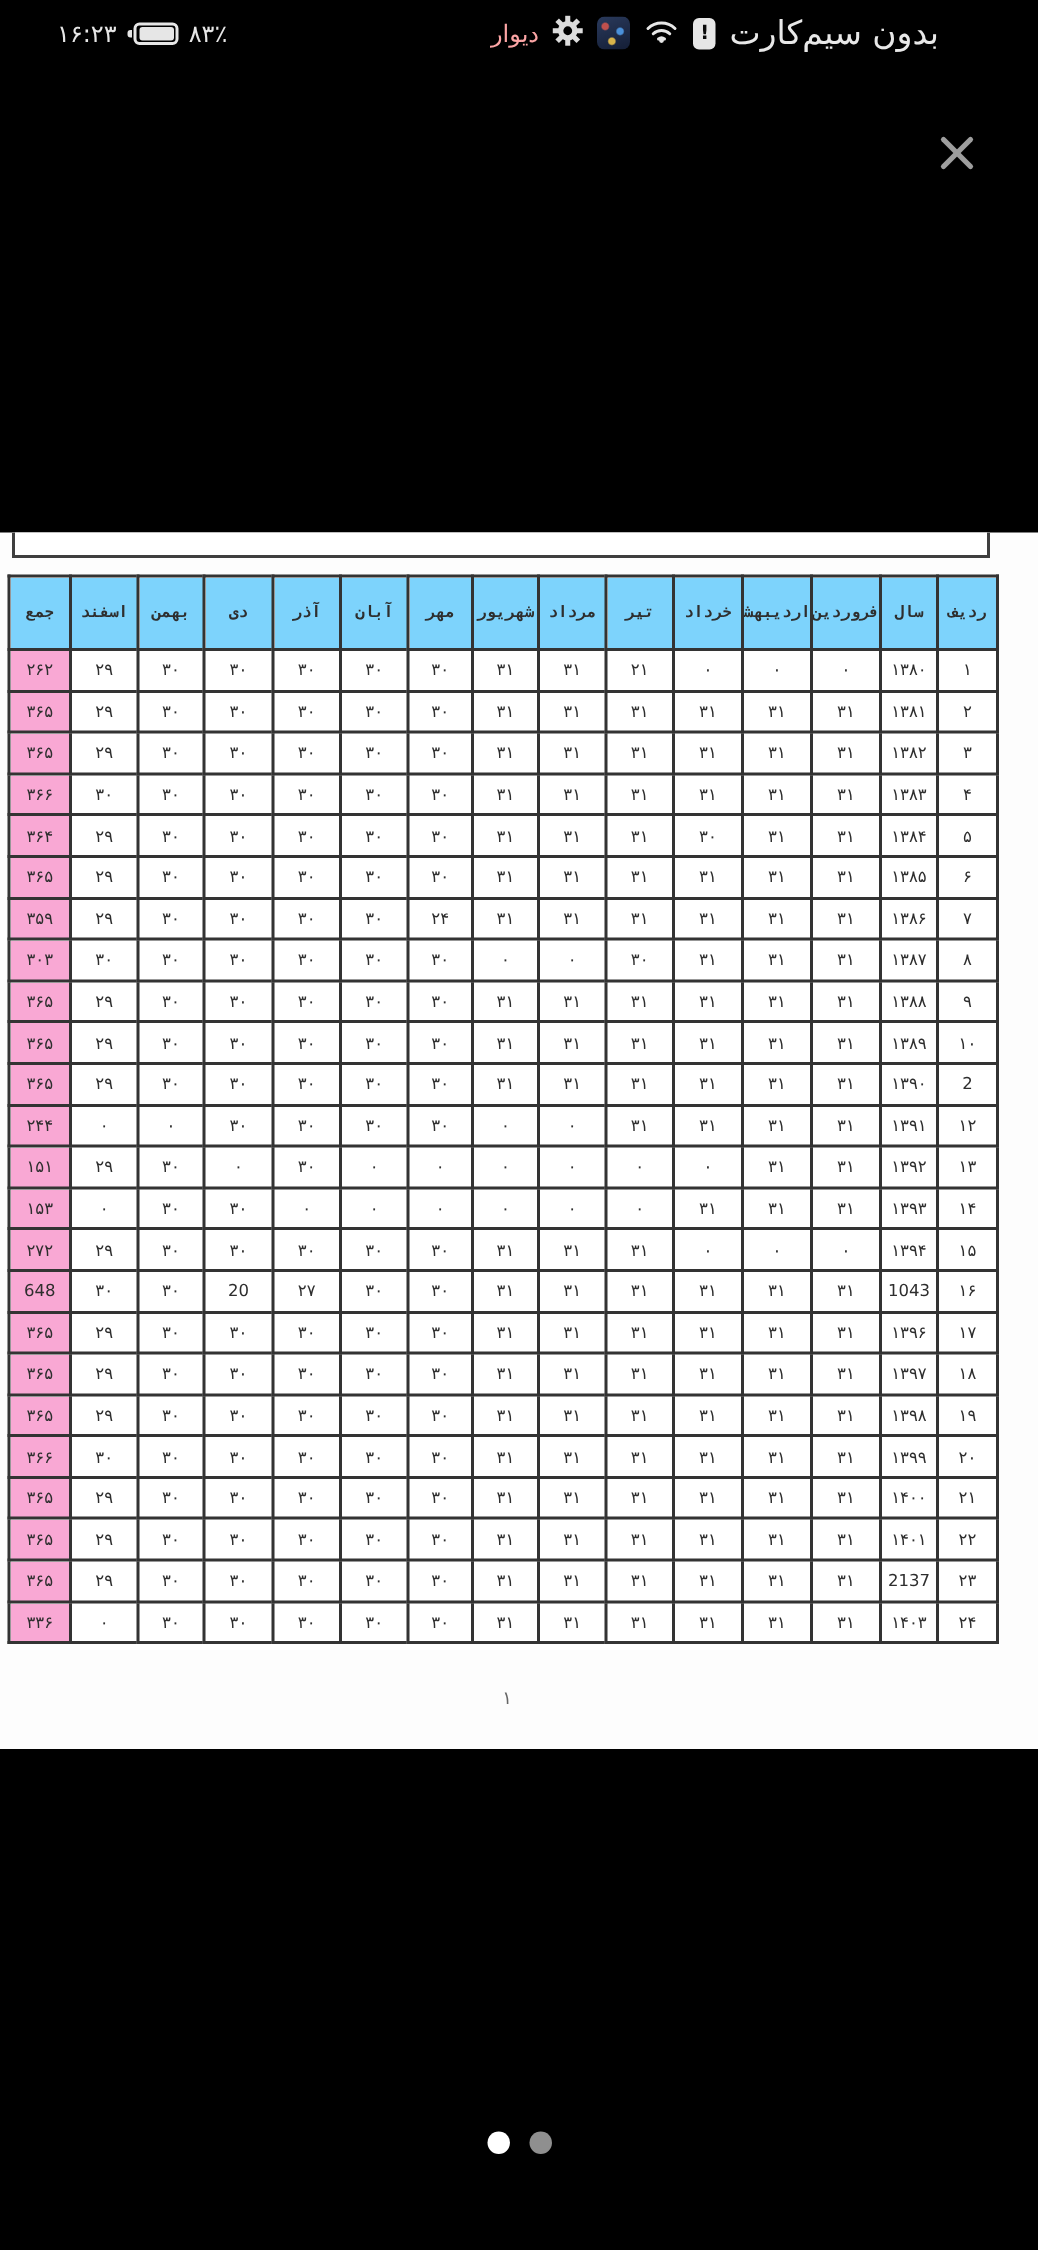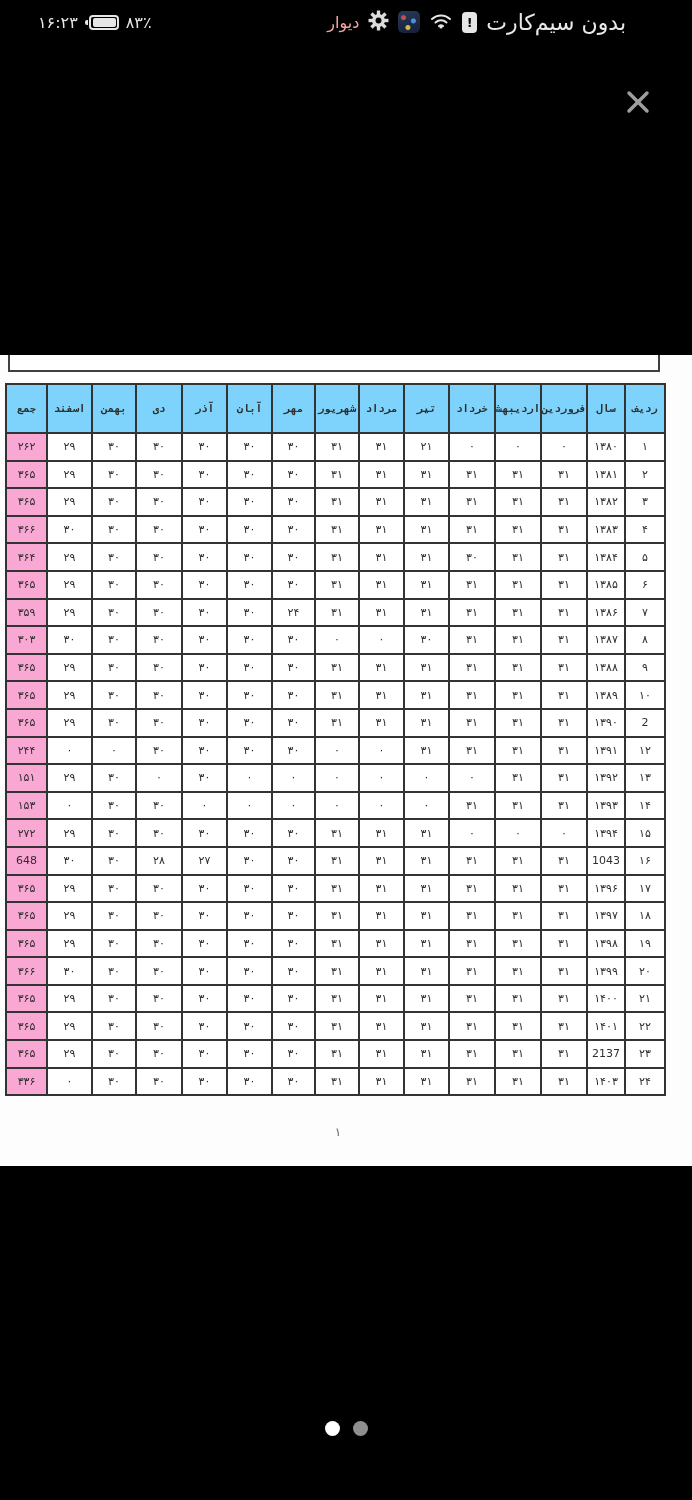--- a/index.html
+++ b/index.html
@@ -420,21 +420,21 @@
             <td>1043</td>
             <td>۳۱</td>
             <td>۳۱</td>
             <td>۳۱</td>
             <td>۳۱</td>
             <td>۳۱</td>
             <td>۳۱</td>
             <td>۳۰</td>
             <td>۳۰</td>
             <td>۲۷</td>
-            <td>۲۸</td>
+            <td>20</td>
             <td>۳۰</td>
             <td>۳۰</td>
             <td class="sum">648</td>
           </tr>
           <tr>
             <td>۱۷</td>
             <td>۱۳۹۶</td>
             <td>۳۱</td>
             <td>۳۱</td>
             <td>۳۱</td>

